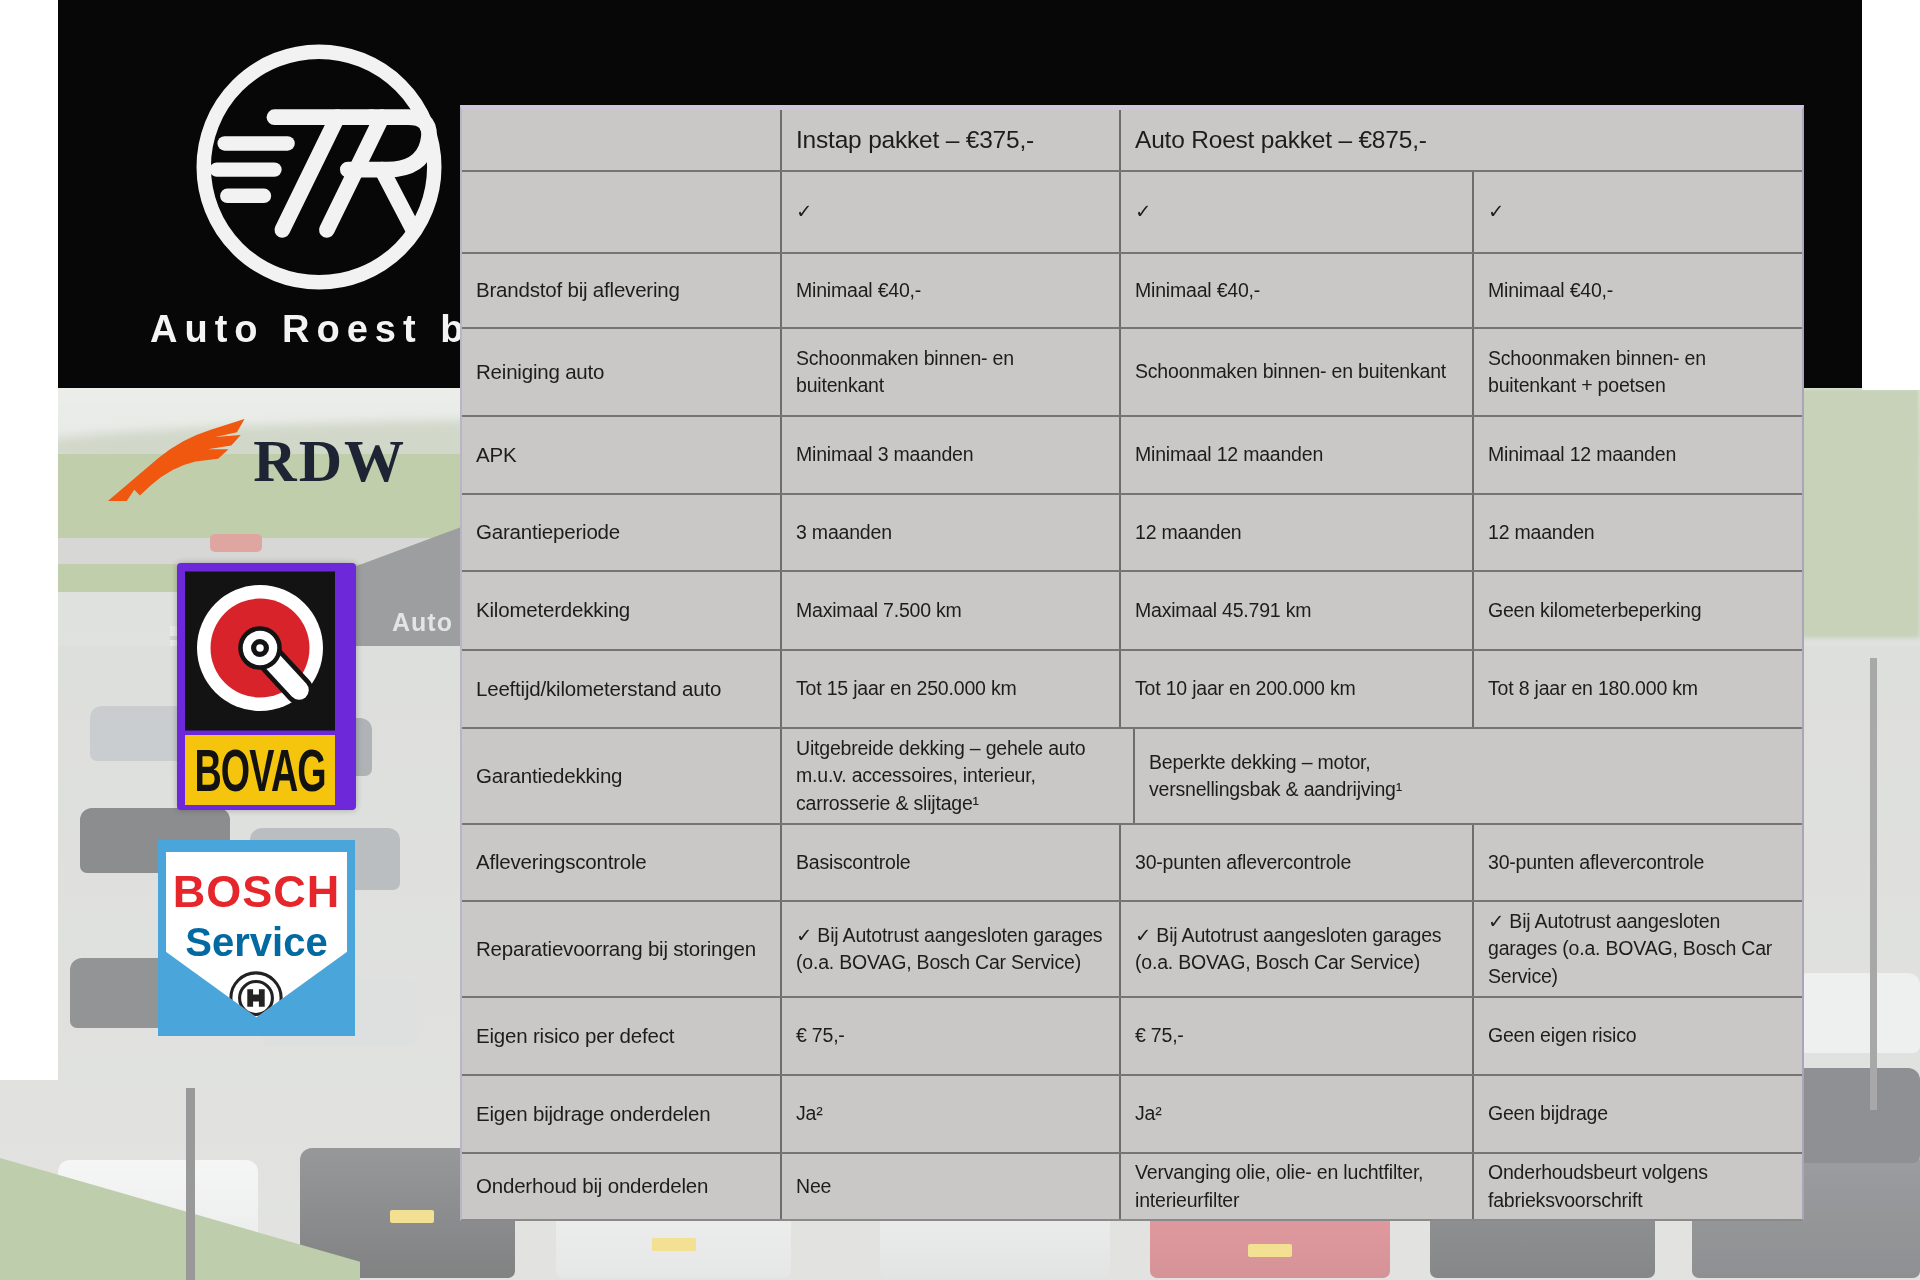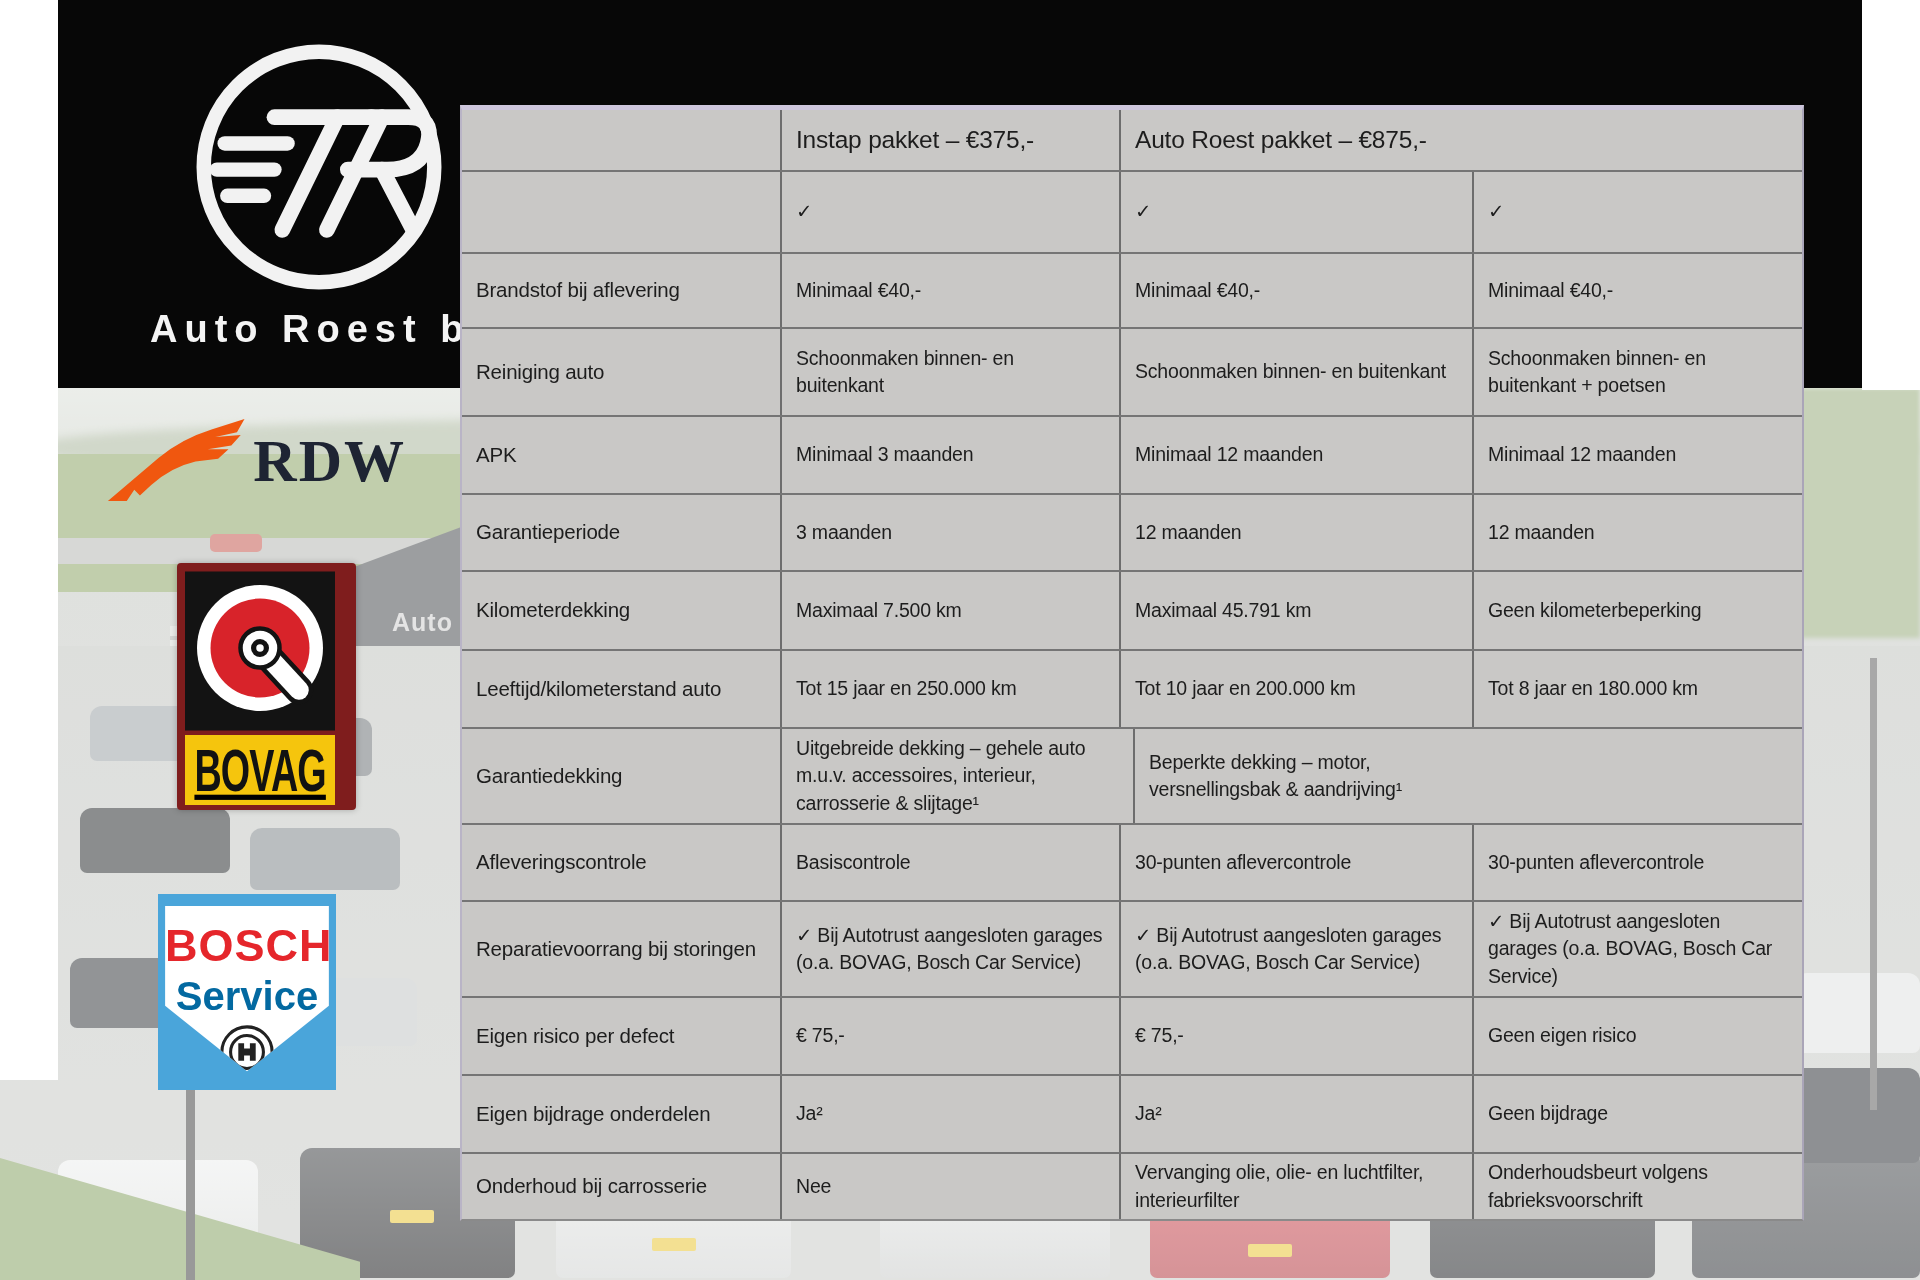--- a/index.html
+++ b/index.html
@@ -34,25 +34,25 @@
 
   
   .banner{position:absolute;left:58px;top:0;width:1804px;height:388px;background:#070707;z-index:6;}
   .logo-circle{position:absolute;left:130px;top:36px;width:262px;height:262px;}
   .company{position:absolute;left:92px;top:308px;width:340px;text-align:center;color:#f4f4f4;
            font-size:38px;font-weight:700;letter-spacing:7px;white-space:nowrap;}
 
   
   .rdw{position:absolute;left:106px;top:410px;width:300px;height:102px;z-index:7;display:flex;align-items:center;}
   .rdw-text{font-family:"Liberation Serif",serif;font-weight:600;font-size:60px;color:#1e2433;margin-left:6px;letter-spacing:2px;}
-  .bovag{position:absolute;left:177px;top:563px;width:179px;height:247px;background:#7f1d1d;z-index:7;
-         border-radius:4px;padding:8px;box-sizing:border-box;box-shadow:0 0 6px rgba(0,0,0,.25);text-decoration:underline;}
+  .bovag{position:absolute;left:177px;top:563px;width:179px;height:247px;background:#6d28d9;z-index:7;
+         border-radius:4px;padding:8px;box-sizing:border-box;box-shadow:0 0 6px rgba(0,0,0,.25);}
   .bovag-band{width:150px;height:70px;background:#f5c50d;display:flex;align-items:center;justify-content:center;}
   .bovag-word{font-size:46px;font-weight:800;color:#121212;transform:scale(.82,1.3);letter-spacing:-1px;}
-  .bosch{position:absolute;left:158px;top:894px;width:178px;height:196px;background:#4aa5da;z-index:7;}
+  .bosch{position:absolute;left:158px;top:840px;width:197px;height:196px;background:#4aa5da;z-index:7;}
   .bosch-shield{position:absolute;left:4%;top:6%;width:92%;height:88%;background:#ffffff;
                 clip-path:polygon(0 0,100% 0,100% 58%,50% 96%,0 58%);text-align:center;}
   .bosch-word{color:#e5262b;font-size:45px;font-weight:800;letter-spacing:1px;margin-top:14px;}
   .bosch-service{color:#0369a1;font-size:40px;font-weight:700;margin-top:2px;}
   .bosch-arm{margin-top:4px;}
 
   
   .tbl{position:absolute;left:460px;top:105px;width:1340px;z-index:8;background:#c9c8c6;
        border-top:5px solid #cdc6dc;border-left:2px solid #b9b4c6;border-right:2px solid #aaa5b8;
        border-bottom:2px solid #8a8a8a;box-sizing:content-box;color:#1d1d1d;}
@@ -240,20 +240,20 @@
       <div class="cell c2">€ 75,-</div>
       <div class="cell c3">Geen eigen risico</div>
     </div>
     <div class="trow r11">
       <div class="cell cl">Eigen bijdrage onderdelen</div>
       <div class="cell c1">Ja²</div>
       <div class="cell c2">Ja²</div>
       <div class="cell c3">Geen bijdrage</div>
     </div>
     <div class="trow r12">
-      <div class="cell cl">Onderhoud bij carrosserie</div>
+      <div class="cell cl">Onderhoud bij onderdelen</div>
       <div class="cell c1">Nee</div>
       <div class="cell c2">Vervanging olie, olie- en luchtfilter, interieurfilter</div>
       <div class="cell c3">Onderhoudsbeurt volgens fabrieksvoorschrift</div>
     </div>
   </div>
 
 </div>
 
 </body></html>

